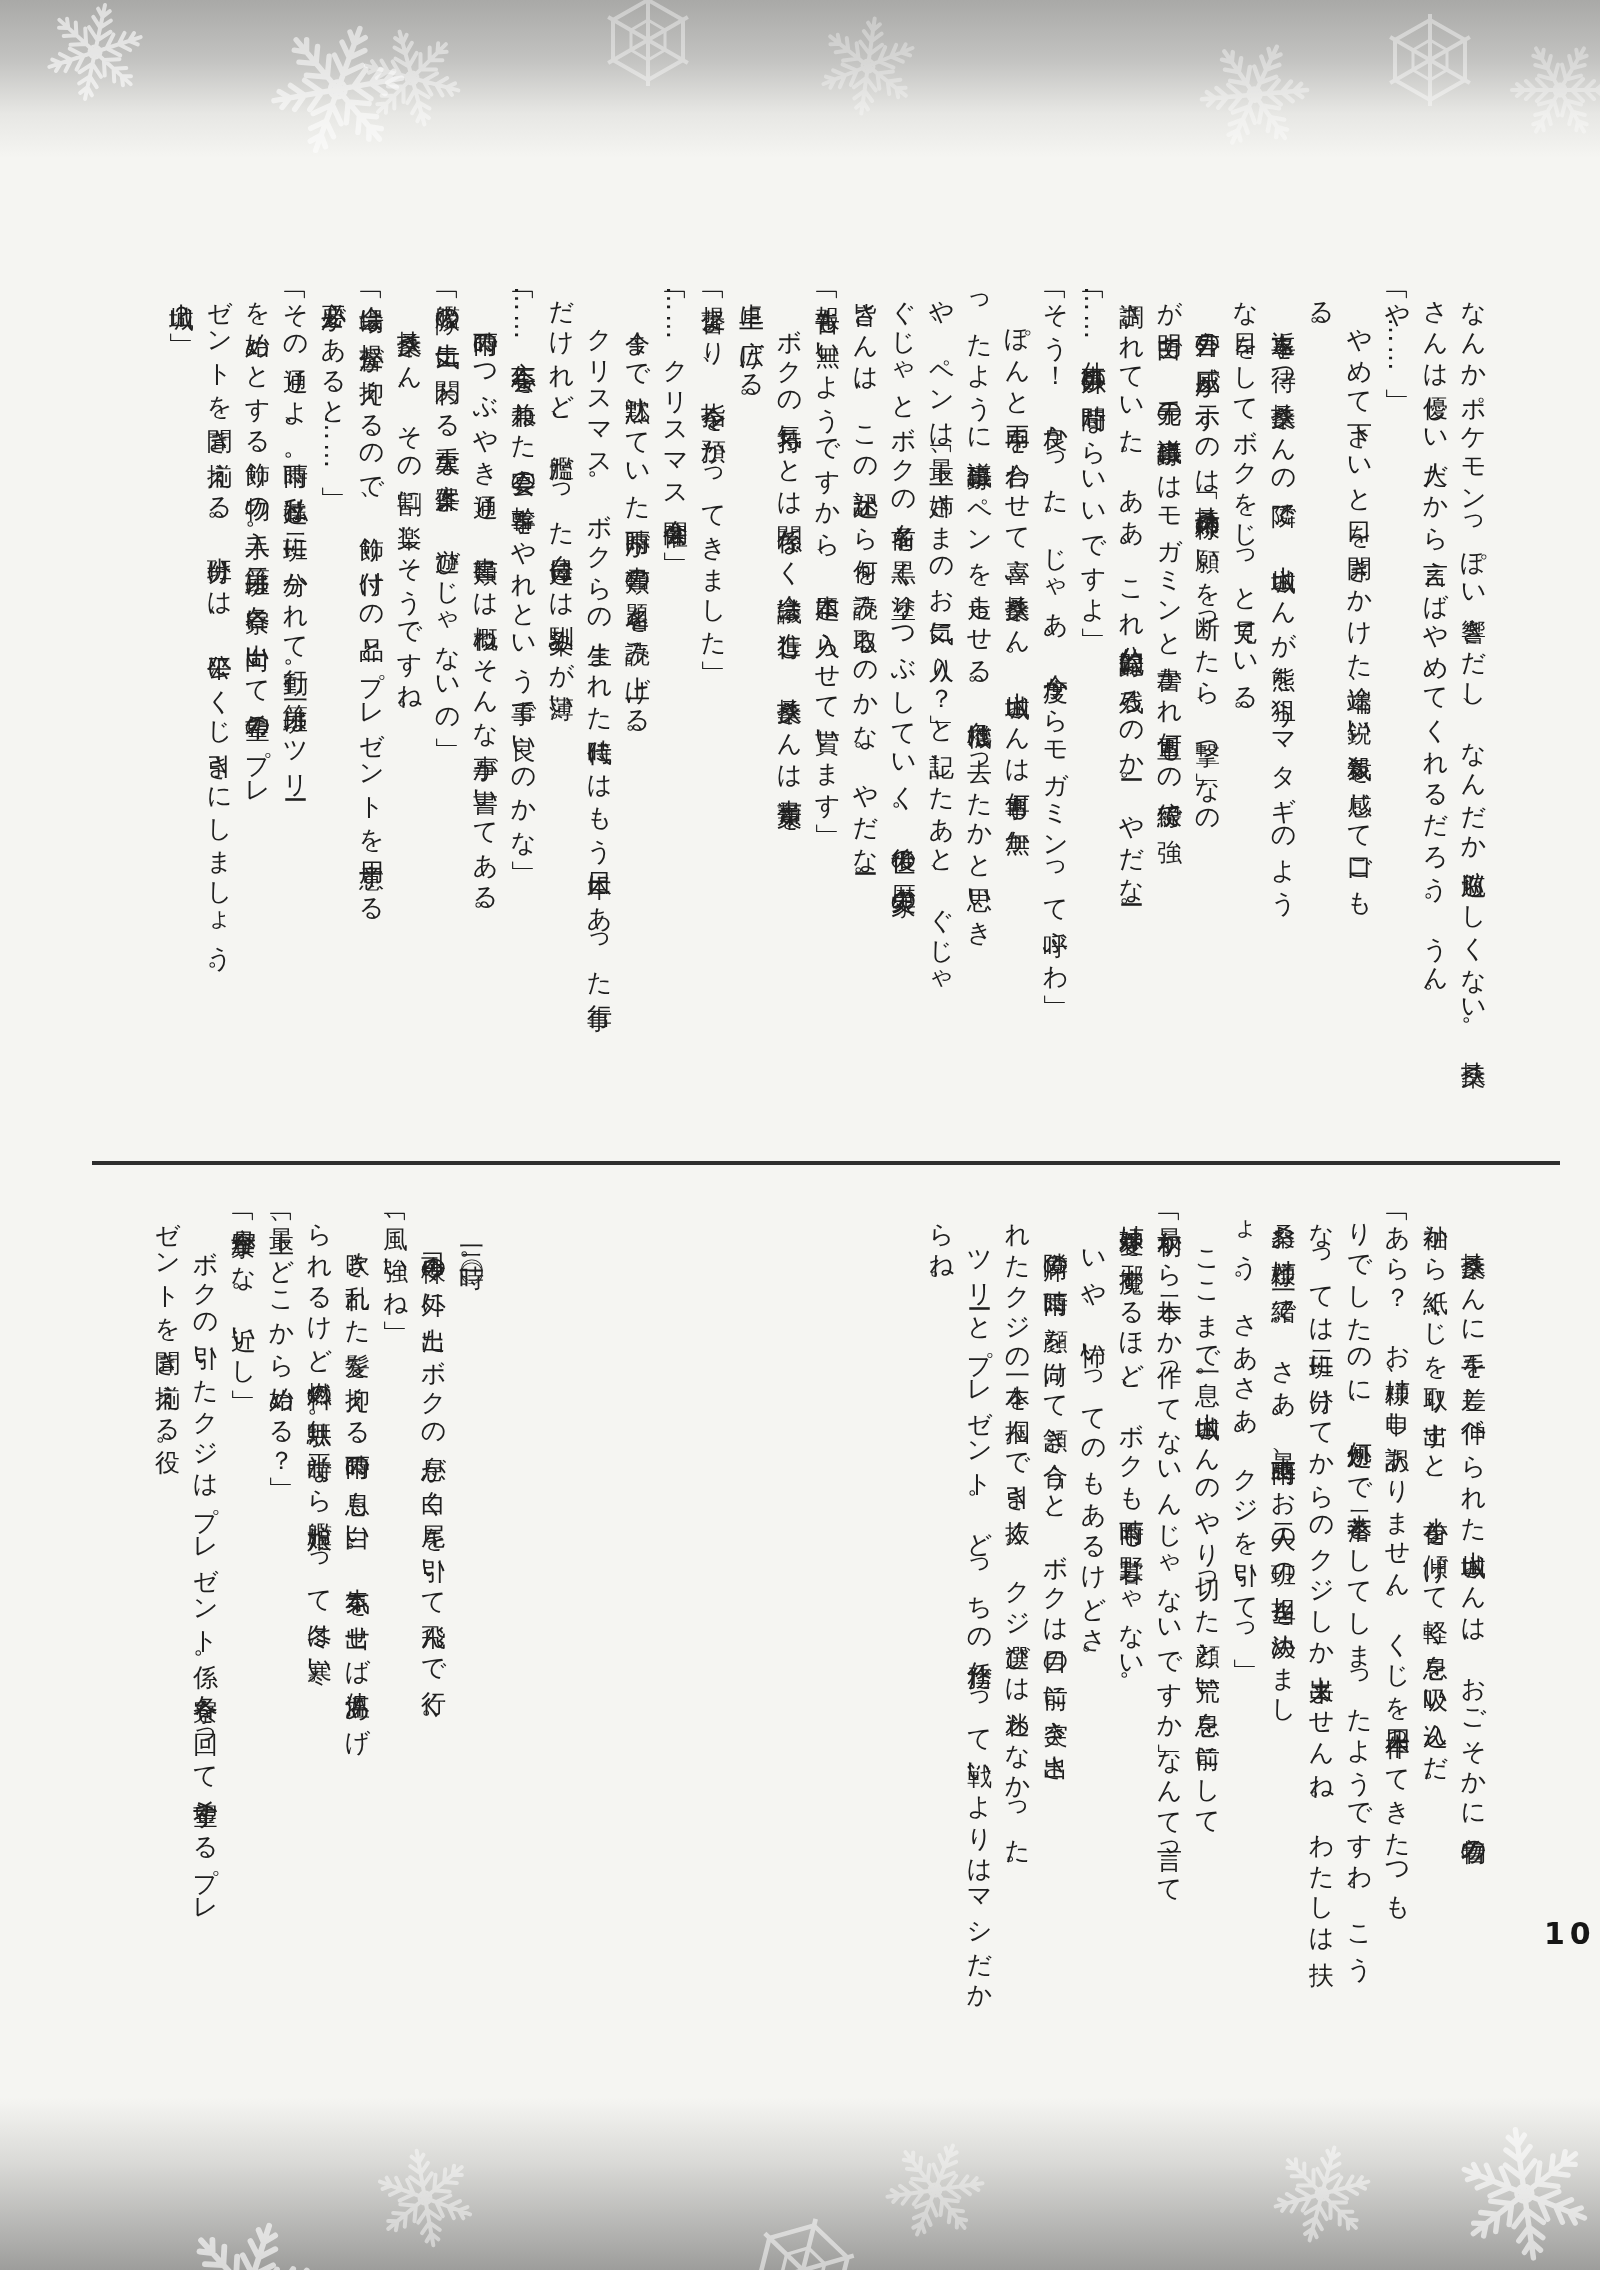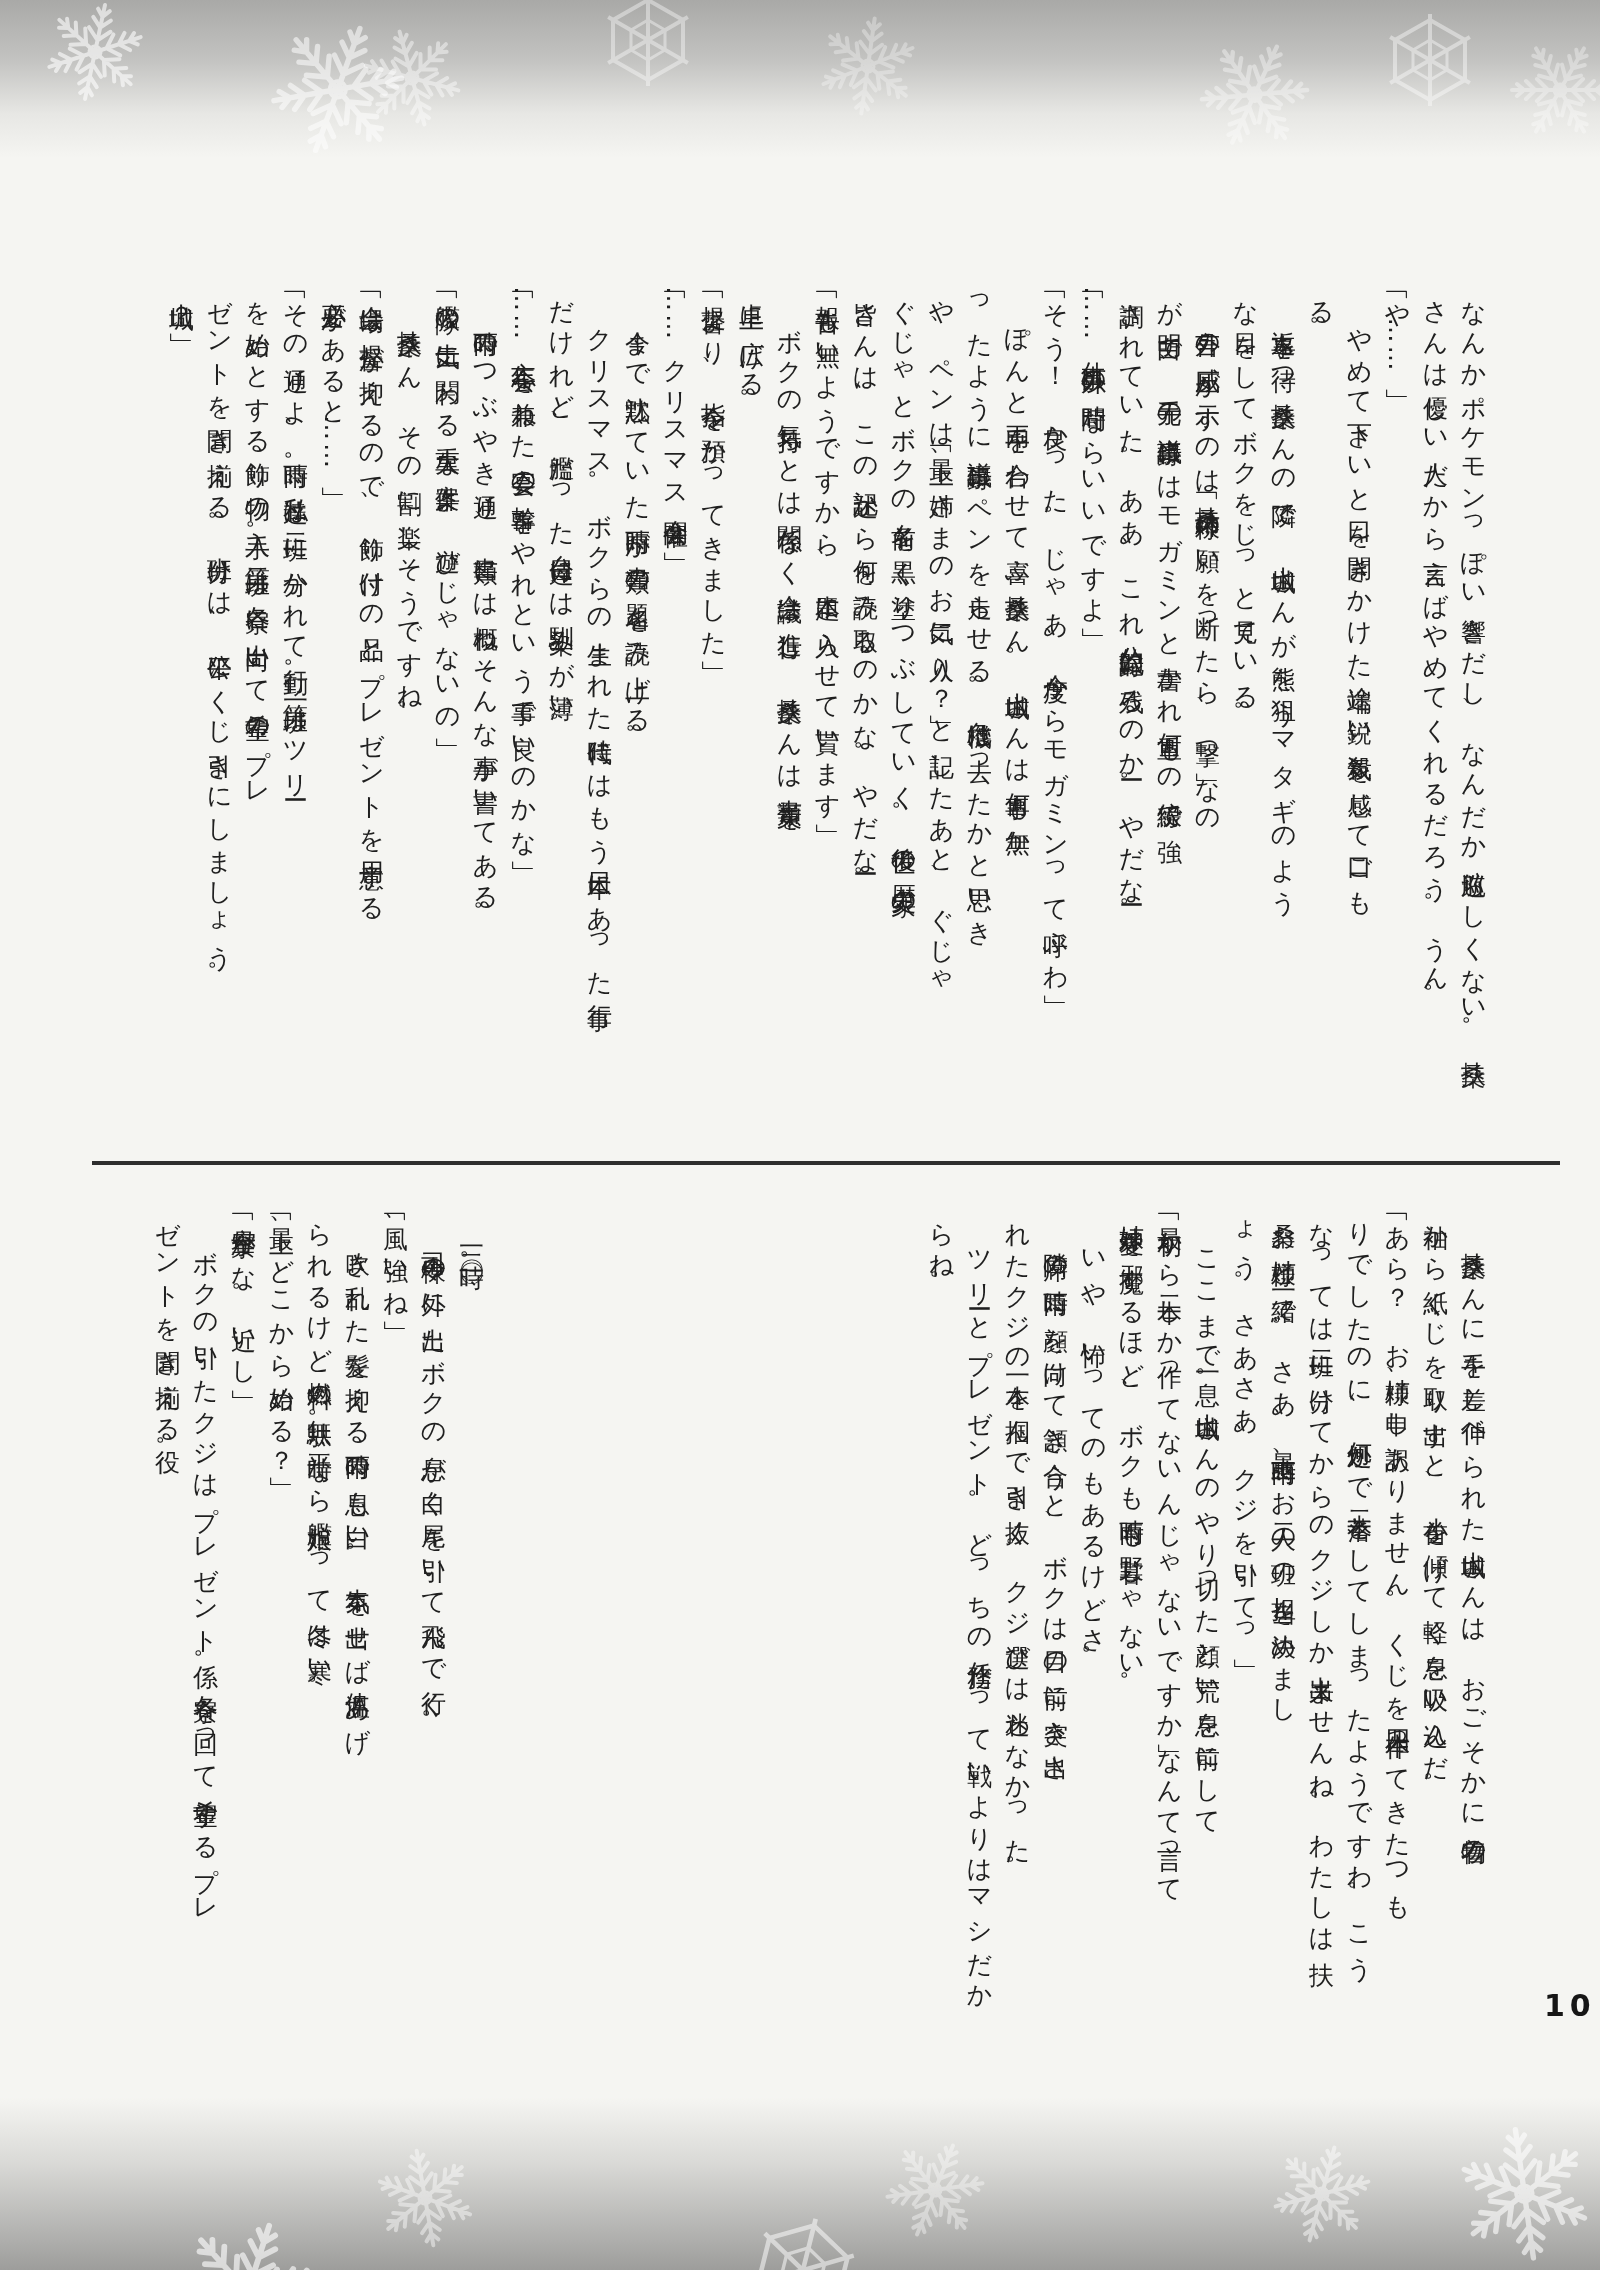--- a/index.html
+++ b/index.html
@@ -39,21 +39,21 @@
   #bottom-right  { top: 1205px; right: 108px; }
   #bottom-left   { top: 1205px; right: 1110px; }
   #divider {
     position: absolute;
     left: 92px; top: 1161px;
     width: 1468px; height: 4px;
     background: #2e2e2e;
   }
   #page-number {
     position: absolute;
-    left: 1544px; top: 1988px;
+    left: 1544px; top: 1916px;
     font-size: 30px;
     font-weight: bold;
     letter-spacing: 5px;
     color: #161616;
   }
 </style>
 </head>
 <body>
 
 <div id="page">

